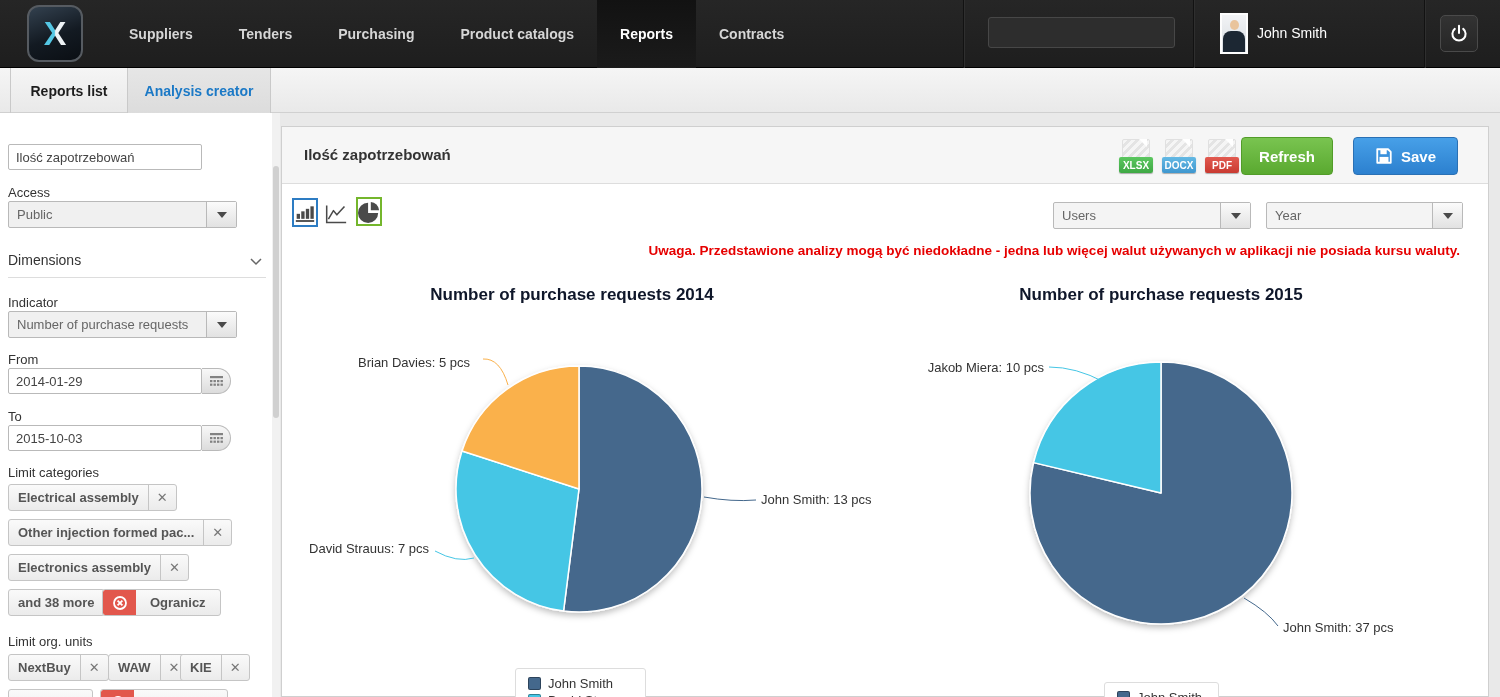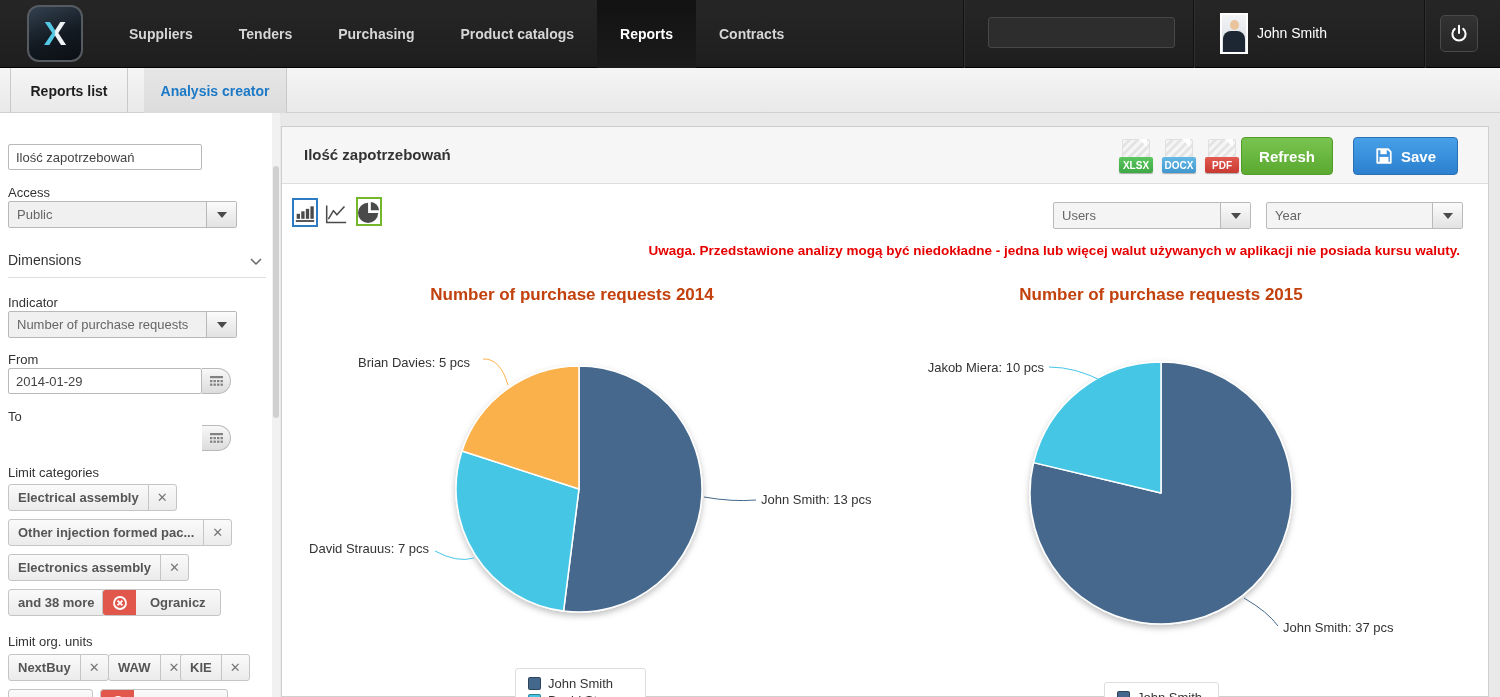--- a/index.html
+++ b/index.html
@@ -38,21 +38,21 @@
     background:linear-gradient(#333,#262626); border:1px solid #4a4a4a; border-radius:5px;
     display:flex; align-items:center; justify-content:center; cursor:pointer; }
   
   .tabstrip { position:absolute; left:0; top:68px; width:1500px; height:45px;
     background:linear-gradient(#f5f5f5,#e9e9e9); border-bottom:1px solid #d0d0d0; }
   .tab { position:absolute; top:0; height:45px; display:flex; align-items:center;
     justify-content:center; font-size:14px; font-weight:bold; cursor:pointer;
     border-right:1px solid #c9c9c9; }
   .tab-reports { left:10px; width:118px; color:#1d1d1d; border-left:1px solid #c9c9c9; }
   .tab-analysis { left:128px; width:143px; color:#1b79c6;
-    background:linear-gradient(#e6e6e6,#dcdcdc);margin-left:16px; }
+    background:linear-gradient(#e6e6e6,#dcdcdc); }
   
   .sidebar { position:absolute; left:0; top:113px; width:272px; height:584px; background:#fff; }
   .sb-label { position:absolute; left:8px; font-size:13px; color:#333; }
   .sb-input { position:absolute; left:8px; width:194px; height:26px; background:#fff;
     border:1px solid #b9b9b9; border-radius:2px; font-size:13px; color:#444;
     padding:0 7px; outline:none; font-family:inherit; }
   .select { position:absolute; left:8px; width:229px; height:27px; border:1px solid #b9b9b9;
     border-radius:2px; background:#f0f0f0; display:flex; cursor:pointer; }
   .sel-text { flex:1; font-size:13px; color:#666; padding:0 8px; display:flex; align-items:center;
     white-space:nowrap; overflow:hidden; }
@@ -115,21 +115,21 @@
   .icon-box.pie { left:74px; top:70px; border:2px solid #74b62c; }
   .card .select.users { left:771px; top:75px; width:198px; background:#f4f4f4; }
   .card .select.year { left:984px; top:75px; width:197px; background:#f4f4f4; }
   .warning { position:absolute; right:28px; top:116px; font-size:13.5px; font-weight:bold;
     color:#e60000; white-space:nowrap; }
   
   .chart { position:absolute; top:144px; height:427px; }
   .chart-2014 { left:0; width:580px; }
   .chart-2015 { left:579px; width:629px; }
   .chart-title { position:absolute; left:0; top:14px; width:100%; text-align:center;
-    font-size:17px; font-weight:bold; color:#c2410c; }
+    font-size:17px; font-weight:bold; color:#0f172a; }
   .chart-2015 .chart-title { width:600px; }
   .chart svg.pie-svg { position:absolute; left:0; top:0; }
   .slice-label { position:absolute; font-size:13px; color:#333; white-space:nowrap; }
   .chart-legend { position:absolute; background:#fff; border:1px solid #ddd; border-radius:3px;
     padding:6px 10px 6px 12px; }
   .lg-row { display:flex; align-items:center; gap:7px; height:17px; cursor:pointer; }
   .lg-swatch { width:13px; height:13px; border-radius:2px; border:1px solid rgba(0,0,0,.35); }
   .lg-text { font-size:13px; color:#333; }
 </style>
 </head>
@@ -204,20 +204,21 @@
           <rect x="11.5" y="5" width="2.4" height="2.2"></rect>
         <rect x="1" y="8.6" width="2.4" height="2.2"></rect>
           <rect x="4.5" y="8.6" width="2.4" height="2.2"></rect>
           <rect x="8" y="8.6" width="2.4" height="2.2"></rect>
           <rect x="11.5" y="8.6" width="2.4" height="2.2"></rect>
       </g>
     </svg>
   </div>
 
   <div class="sb-label" style="top:296px">To</div>
+  <input class="sb-input" style="top: 312px;" value="2015-10-03">
   <div class="date-btn" style="left:202px; top:312px">
     <svg width="15" height="13" viewBox="0 0 15 13">
       <g fill="#828282">
         <rect x="1" y="1" width="13" height="2.2"></rect>
         <rect x="1" y="5" width="2.4" height="2.2"></rect>
           <rect x="4.5" y="5" width="2.4" height="2.2"></rect>
           <rect x="8" y="5" width="2.4" height="2.2"></rect>
           <rect x="11.5" y="5" width="2.4" height="2.2"></rect>
         <rect x="1" y="8.6" width="2.4" height="2.2"></rect>
           <rect x="4.5" y="8.6" width="2.4" height="2.2"></rect>

